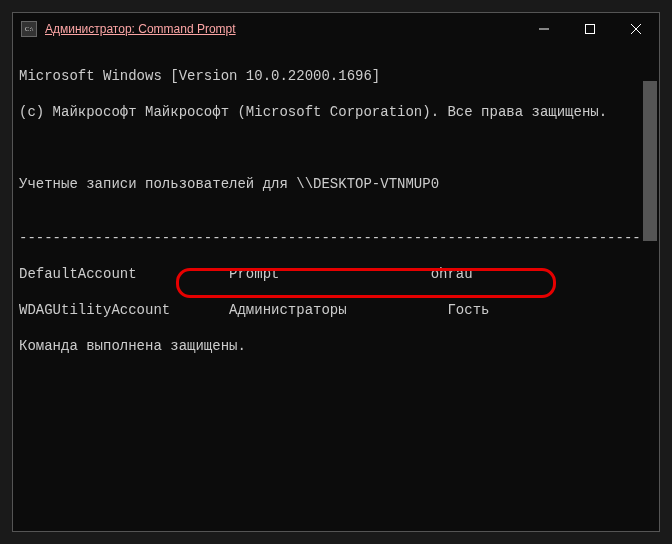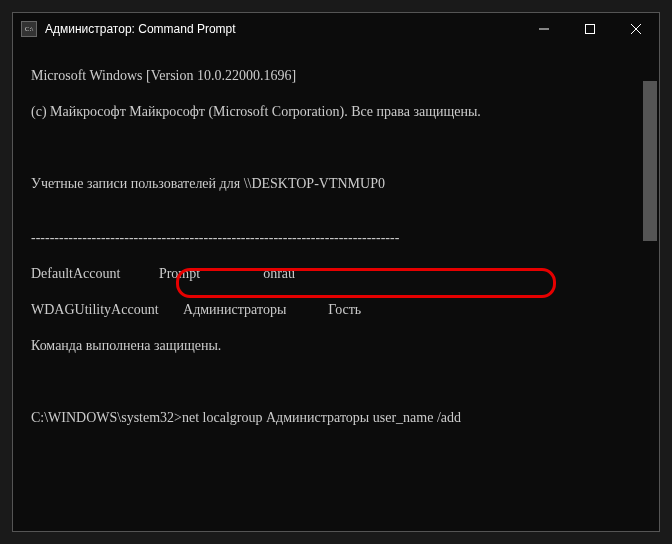--- a/index.html
+++ b/index.html
@@ -39,21 +39,22 @@
       display: flex;
       align-items: center;
       justify-content: center;
       font-size: 10px;
       background: #333;
       border: 1px solid #666;
       color: #ccc;
     }
     .titlebar-title {
       flex: 1;
-      color: #ffffff;
+      color: #fca5a5;
+      text-decoration: underline;
     }
     .titlebar-controls {
       display: flex;
       height: 100%;
     }
     .titlebar-btn {
       width: 46px;
       height: 100%;
       display: flex;
       align-items: center;
@@ -61,23 +62,23 @@
       color: #fff;
       cursor: pointer;
     }
     .titlebar-btn svg {
       stroke: #fff;
       fill: none;
       stroke-width: 1;
     }
     .terminal {
       flex: 1;
-      padding: 4px 18px;
+      padding: 4px 6px;
       color: #cccccc;
-      font-family: Liberation Serif, serif;
+      font-family: Liberation Mono, monospace;
       font-size: 14px;
       line-height: 18px;
       white-space: pre;
       overflow: hidden;
       position: relative;
     }
     .terminal-line {
       white-space: pre;
     }
     .scrollbar {
@@ -130,18 +131,17 @@
 <div class="terminal-line"></div>
 <div class="terminal-line"></div>
 <div class="terminal-line">Учетные записи пользователей для \\DESKTOP-VTNMUP0</div>
 <div class="terminal-line"></div>
 <div class="terminal-line">-------------------------------------------------------------------------------</div>
 <div class="terminal-line">DefaultAccount           Prompt                  ohrau</div>
 <div class="terminal-line">WDAGUtilityAccount       Администраторы            Гость</div>
 <div class="terminal-line">Команда выполнена защищены.</div>
 <div class="terminal-line"></div>
 <div class="terminal-line"></div>
-<div class="terminal-line"><span>C:\WINDOWS\system32&gt;</span><span>net localgroup Администраторы user_name /add</span></div>
     <div class="scrollbar"></div>
   </div>
 </div>
 
 <div class="highlight-box" style="left: 176px; top: 268px; width: 380px; height: 30px;"></div>
 
 </body></html>

